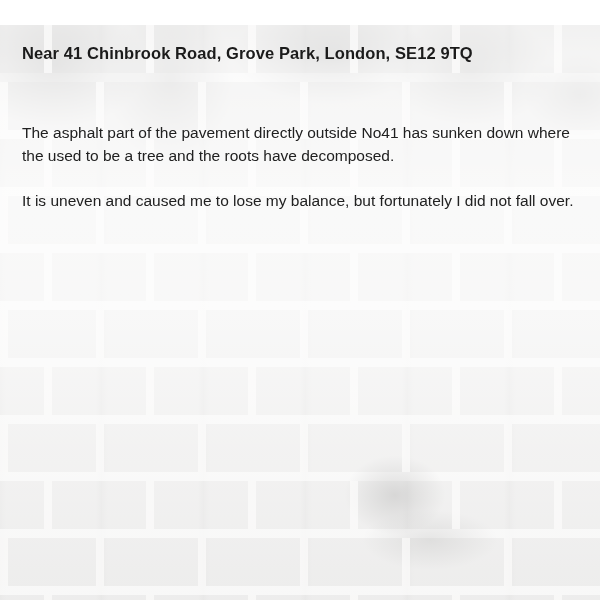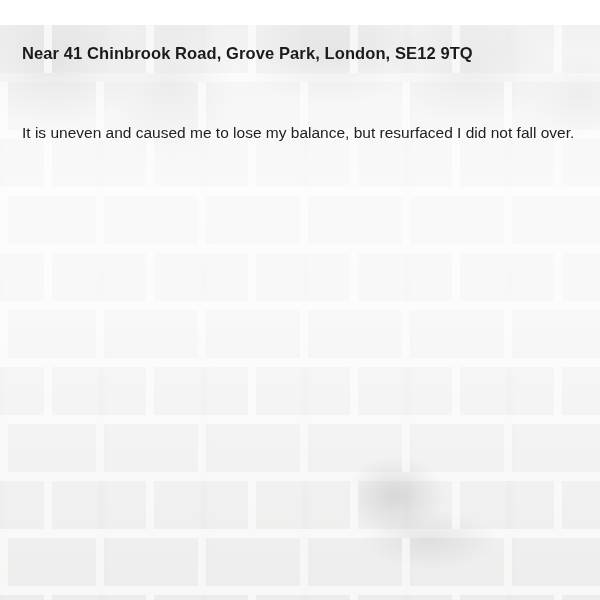--- a/index.html
+++ b/index.html
@@ -192,17 +192,18 @@
     <i style="left:350px; top:570px;"></i>
     <i style="left:452px; top:570px;"></i>
     <i style="left:554px; top:570px;"></i>
   </div>
 
   <div id="scrim"></div>
 
   <div id="content">
     <div class="title">Near 41 Chinbrook Road, Grove Park, London, SE12 9TQ</div>
     <div class="body">
-      <p>It is uneven and caused me to lose my balance, but resurfaced I did not fall over.</p>
+      <p>The asphalt part of the pavement directly outside No41 has sunken down where the used to be a tree and the roots have decomposed.</p>
+      <p>It is uneven and caused me to lose my balance, but fortunately I did not fall over.</p>
     </div>
   </div>
 
 </div>
 
 </body></html>

